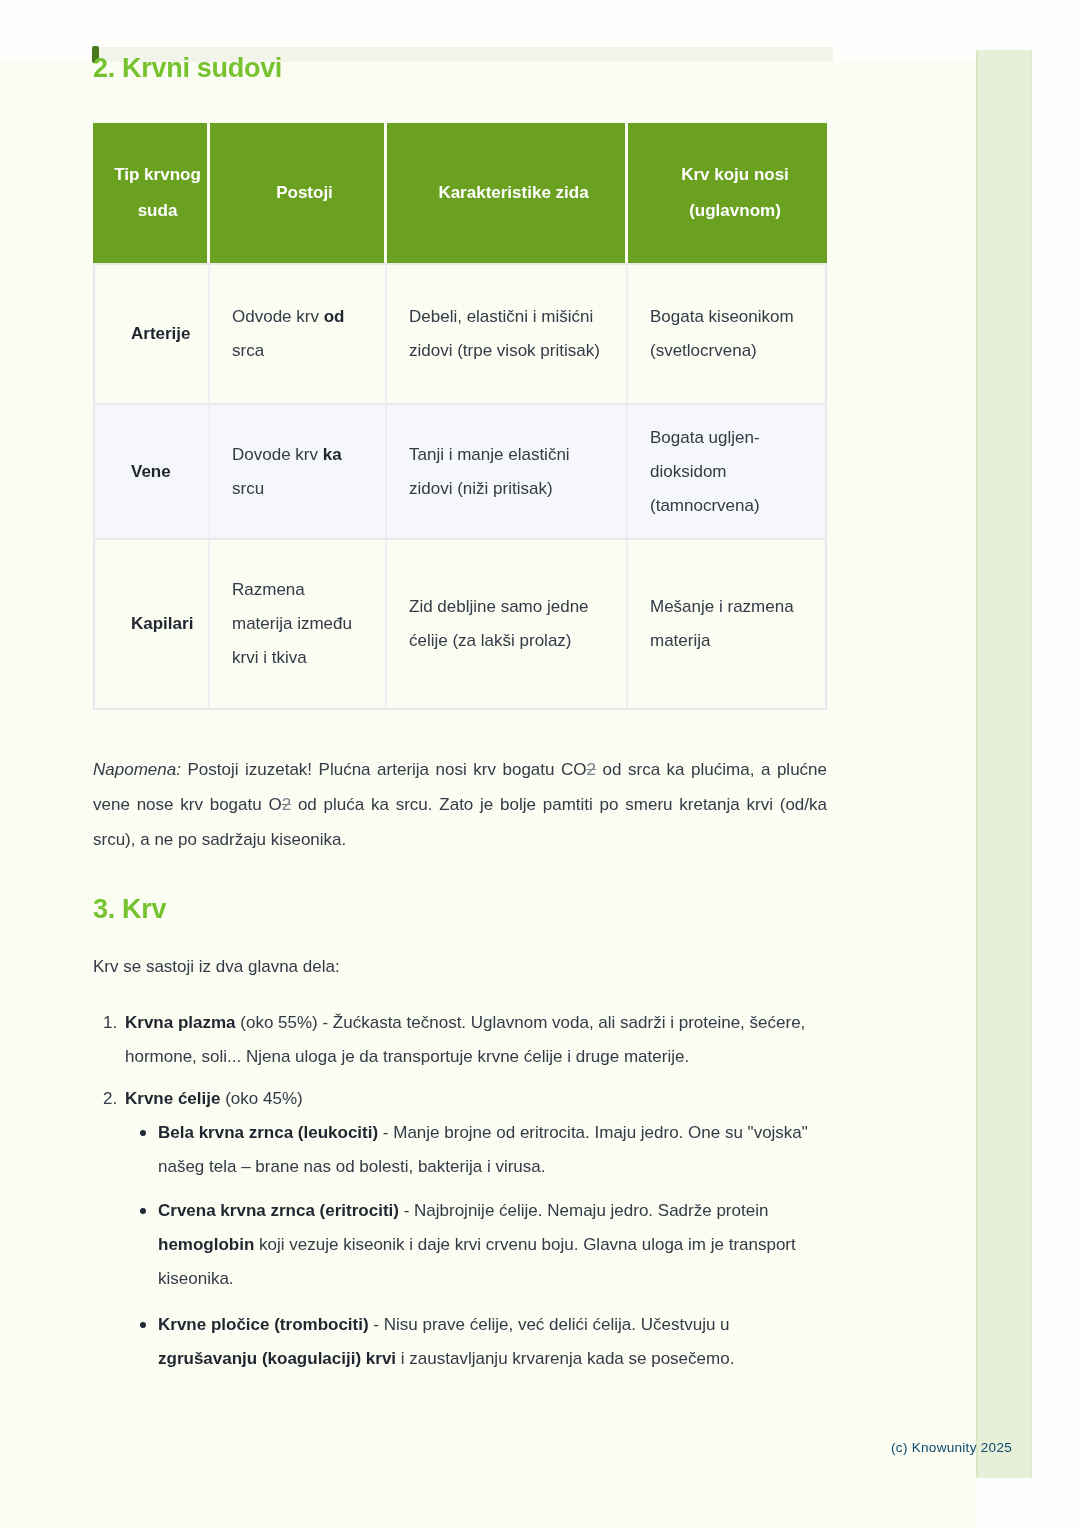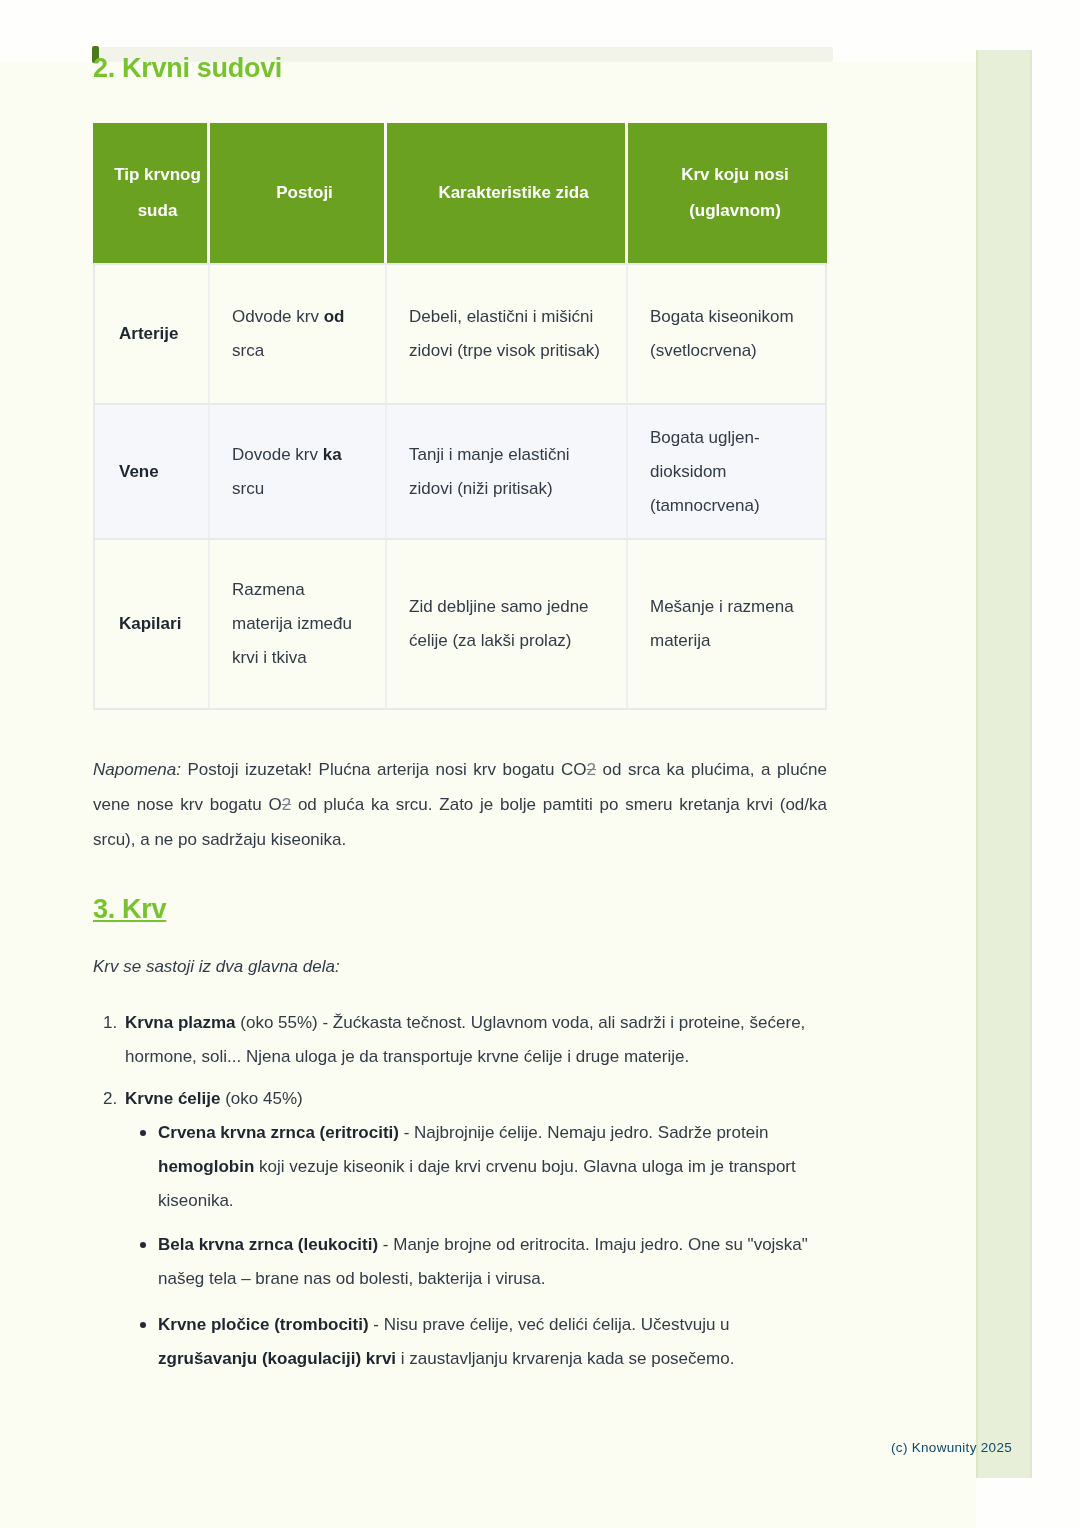--- a/index.html
+++ b/index.html
@@ -20,46 +20,46 @@
     color:var(--ink);
   }
   .cream-panel{position:absolute;left:0;top:62px;width:976px;height:1466px;background:var(--cream);}
   .top-strip{position:absolute;left:0;top:0;width:1080px;height:62px;background:#fefefc;}
   .remnant-band{position:absolute;left:99px;top:47px;width:734px;height:15px;background:#f2f4e9;border-radius:0 0 4px 0;}
   .remnant-bar{position:absolute;left:92px;top:46px;width:7px;height:17px;background:#4a7a1d;border-radius:2px;}
   .side-stripe{position:absolute;left:976px;top:50px;width:56px;height:1428px;background:#e8efd8;border-left:2px solid #dbe6c2;border-right:2px solid #dfe9c9;}
   .content{position:absolute;left:93px;top:0;width:734px;}
   h2{font-size:27px;line-height:33px;font-weight:700;color:var(--accent);letter-spacing:-0.3px;}
   .h-s2{margin:52px 0 0;}
-  .h-s3{margin:36px 0 0;text-decoration:underline;}
+  .h-s3{margin:36px 0 0;}
   table{width:734px;border-collapse:separate;border-spacing:0;margin-top:38px;table-layout:fixed;}
   th{
     background:var(--hdr-green);color:#ffffff;font-weight:700;font-size:17px;line-height:36px;
     text-align:center;vertical-align:middle;padding:14px 5px 14px 20px;border-right:3px solid var(--cream);
   }
   th:last-child{border-right:0;}
   thead tr{height:140px;}
   tbody tr:nth-child(1){height:142px;}
   tbody tr:nth-child(2){height:135px;background:#f5f7fa;}
   tbody tr:nth-child(3){height:170px;}
   td{
     font-size:17px;line-height:34px;vertical-align:middle;
     padding:14px 16px 14px 22px;
     border-bottom:2px solid var(--border);
     border-right:2px solid #edeff2;
   }
   tbody tr:first-child td{border-top:2px solid var(--border);margin-left:23px;}
-  td:first-child{border-left:2px solid var(--border);font-weight:700;color:var(--ink-dark);padding-left:24px;}
+  td:first-child{border-left:2px solid var(--border);font-weight:700;color:var(--ink-dark);padding-left:36px;}
   td:last-child{border-right:2px solid var(--border);}
   td b{font-weight:700;color:var(--ink-dark);}
   p{font-size:17px;line-height:35px;}
   .note{margin-top:42px;text-align:justify;}
   .note i{font-style:italic;}
   .sub{color:#7b828c;text-decoration:line-through;}
-  .intro{margin-top:24px;line-height:34px;font-style:italic;}
+  .intro{margin-top:24px;line-height:34px;}
   .numbered{margin-top:22px;padding-left:10px;}
   .num-item{display:flex;font-size:17px;line-height:34px;}
   .num-item + .num-item{margin-top:8px;}
   .num{width:22px;flex:0 0 22px;}
   .num-text{flex:1;}
   .num-text b, .bullet b{font-weight:700;color:var(--ink-dark);}
   .bullets{padding-left:15px;}
   .bullet{display:flex;font-size:17px;line-height:34px;}
   .bullet + .bullet{margin-top:10px;}
   .bullet:last-child{margin-top:12px;}
@@ -128,25 +128,25 @@
       <span class="num">1.</span>
       <div class="num-text"><b>Krvna plazma</b><span> (oko 55%) - Žućkasta tečnost. Uglavnom voda, ali sadrži i proteine, šećere, hormone, soli... Njena uloga je da transportuje krvne ćelije i druge materije.</span></div>
     </div>
     <div class="num-item">
       <span class="num">2.</span>
       <div class="num-text">
         <div><b>Krvne ćelije</b><span> (oko 45%)</span></div>
         <div class="bullets">
           <div class="bullet">
             <span class="dot"></span>
-            <div class="bullet-text"><b>Crvena krvna zrnca (eritrociti)</b><span> - Najbrojnije ćelije. Nemaju jedro. Sadrže protein </span><b>hemoglobin</b><span> koji vezuje kiseonik i daje krvi crvenu boju. Glavna uloga im je transport kiseonika.</span></div>
+            <div class="bullet-text"><b>Bela krvna zrnca (leukociti)</b><span> - Manje brojne od eritrocita. Imaju jedro. One su "vojska" našeg tela – brane nas od bolesti, bakterija i virusa.</span><b></b><span></span></div>
           </div>
           <div class="bullet">
             <span class="dot"></span>
-            <div class="bullet-text"><b>Bela krvna zrnca (leukociti)</b><span> - Manje brojne od eritrocita. Imaju jedro. One su "vojska" našeg tela – brane nas od bolesti, bakterija i virusa.</span><b></b><span></span></div>
+            <div class="bullet-text"><b>Crvena krvna zrnca (eritrociti)</b><span> - Najbrojnije ćelije. Nemaju jedro. Sadrže protein </span><b>hemoglobin</b><span> koji vezuje kiseonik i daje krvi crvenu boju. Glavna uloga im je transport kiseonika.</span></div>
           </div>
           <div class="bullet">
             <span class="dot"></span>
             <div class="bullet-text"><b>Krvne pločice (trombociti)</b><span> - Nisu prave ćelije, već delići ćelija. Učestvuju u </span><b>zgrušavanju (koagulaciji) krvi</b><span> i zaustavljanju krvarenja kada se posečemo.</span></div>
           </div>
         </div>
       </div>
     </div>
   </div>
 

